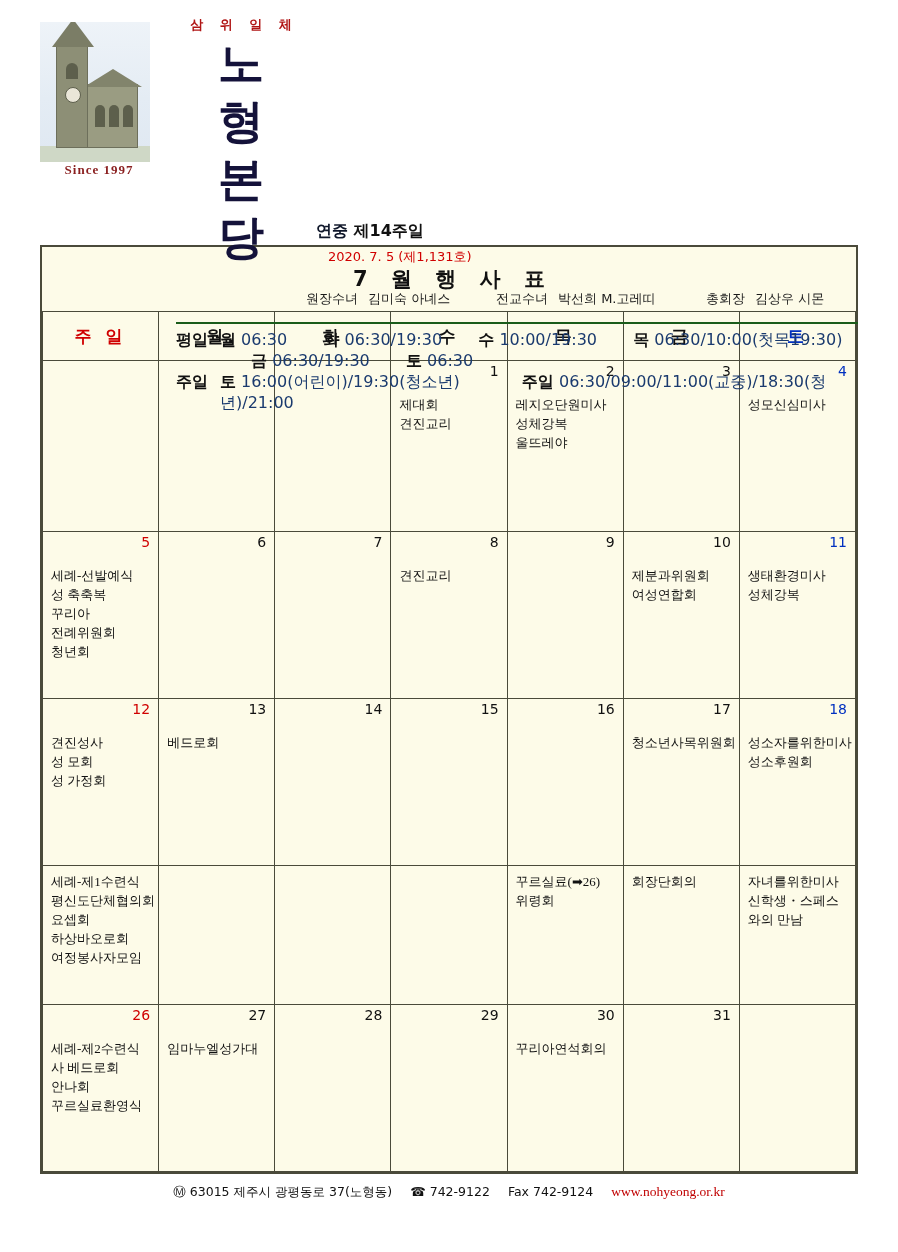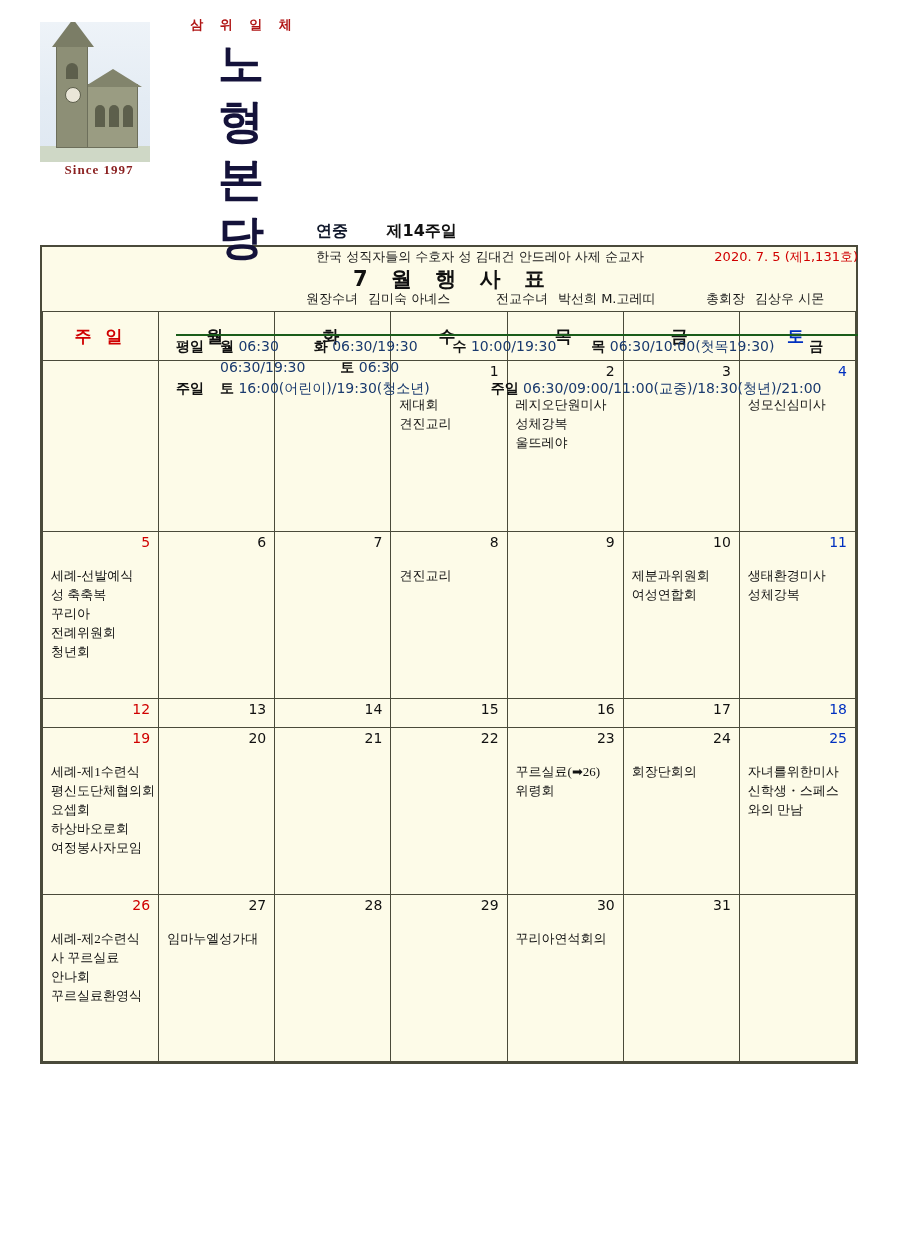--- a/index.html
+++ b/index.html
@@ -172,21 +172,20 @@
   .line-sunday {
     font-size: 16px;
     font-weight: bold;
     margin-bottom: 6px;
   }
   .line-sunday .red {
     color: #0f172a;
   }
   .line-sunday .dark {
     color: #111;
-    margin-left: 33px;
   }
   .line-feast {
     font-size: 13px;
     color: #1a1a1a;
     display: flex;
     justify-content: space-between;
     align-items: baseline;
   }
   .issue {
     color: #d00000;
@@ -206,23 +205,24 @@
   }
   .clergy-cell {
     white-space: nowrap;
   }
   .clergy-cell .role { margin-right: 10px; }
   .c1 { width: 190px; }
   .c2 { width: 210px; }
   .c3 { width: 150px; }
 
   .mass-block {
-    margin-top: 24px;
+    margin-top: 12px;
     border-top: 2px solid #1a5c1a;
-    font-size: 14px;
+    padding-top: 5px;
+    font-size: 16px;
     line-height: 21px;
     color: #1a3a6e;
   }
   .mass-row {
     display: flex;
     align-items: baseline;
   }
   .mass-label {
     color: #111;
     font-weight: bold;
@@ -340,21 +340,20 @@
           <div class="brand-small">삼 위 일 체</div>
           <div class="brand-big">노 형</div>
           <div class="brand-big">본 당</div>
         </div>
         <div class="head-right">
           <div class="line-sunday">
             <span class="red">연중</span>
             <span class="dark">제14주일</span>
           </div>
           <div class="line-feast">
-            <span>한국 성직자들의 수호자 성 김대건 안드레아 사제 순교자</span>
             <span class="issue">2020. 7. 5 (제1,131호)</span>
           </div>
         </div>
       </div>
 
       <div class="clergy">
         <div class="clergy-row">
           <span class="clergy-cell c1">
             <span class="role">원장수녀</span><span>김미숙 아녜스</span>
           </span>
@@ -483,30 +482,41 @@
 
         <tr>
           <td class="num sun">12</td>
           <td class="num">13</td>
           <td class="num">14</td>
           <td class="num">15</td>
           <td class="num">16</td>
           <td class="num">17</td>
           <td class="num sat">18</td>
         </tr>
-
-        <tr>
-          <td class="num sun">19</td>
-          <td class="num">20</td>
-          <td class="num">21</td>
-          <td class="num">22</td>
-          <td class="num">23</td>
-          <td class="num">24</td>
-          <td class="num sat">25</td>
-        </tr>
+        <tr>
+          <td class="ev">
+            <div class="ev-line">견진성사</div>
+            <div class="ev-line">성 모회</div>
+            <div class="ev-line">성 가정회</div>
+          </td>
+          <td class="ev">
+            <div class="ev-line">베드로회</div>
+          </td>
+          <td class="ev"></td>
+          <td class="ev"></td>
+          <td class="ev"></td>
+          <td class="ev">
+            <div class="ev-line">청소년사목위원회</div>
+          </td>
+          <td class="ev">
+            <div class="ev-line">성소자를위한미사</div>
+            <div class="ev-line">성소후원회</div>
+          </td>
+        </tr>
+
         <tr>
           <td class="ev">
             <div class="ev-line">세례-제1수련식</div>
             <div class="ev-line">평신도단체협의회</div>
             <div class="ev-line">요셉회</div>
             <div class="ev-line">하상바오로회</div>
             <div class="ev-line">여정봉사자모임</div>
           </td>
           <td class="ev"></td>
           <td class="ev"></td>
@@ -530,33 +540,45 @@
           <td class="num">27</td>
           <td class="num">28</td>
           <td class="num">29</td>
           <td class="num">30</td>
           <td class="num">31</td>
           <td class="num sat"></td>
         </tr>
         <tr>
           <td class="ev">
             <div class="ev-line">세례-제2수련식</div>
-            <div class="ev-line">사 꾸르실료</div>
+            <div class="ev-line">사 베드로회</div>
             <div class="ev-line">안나회</div>
             <div class="ev-line">꾸르실료환영식</div>
           </td>
           <td class="ev">
             <div class="ev-line">임마누엘성가대</div>
           </td>
           <td class="ev"></td>
           <td class="ev"></td>
           <td class="ev">
             <div class="ev-line">꾸리아연석회의</div>
           </td>
           <td class="ev"></td>
           <td class="ev"></td>
         </tr>
       </tbody>
     </table>
   </div>
 
+  <div class="footer">
+    <span class="seg">
+      <span>Ⓜ</span>
+      <span>63015  제주시 광평동로  37(노형동)</span>
+    </span>
+    <span class="seg">
+      <span>☎</span>
+      <span>742-9122</span>
+    </span>
+    <span class="seg">Fax  742-9124</span>
+    <span class="seg site">www.nohyeong.or.kr</span>
+  </div>
 
 </div>
 
 </body></html>

